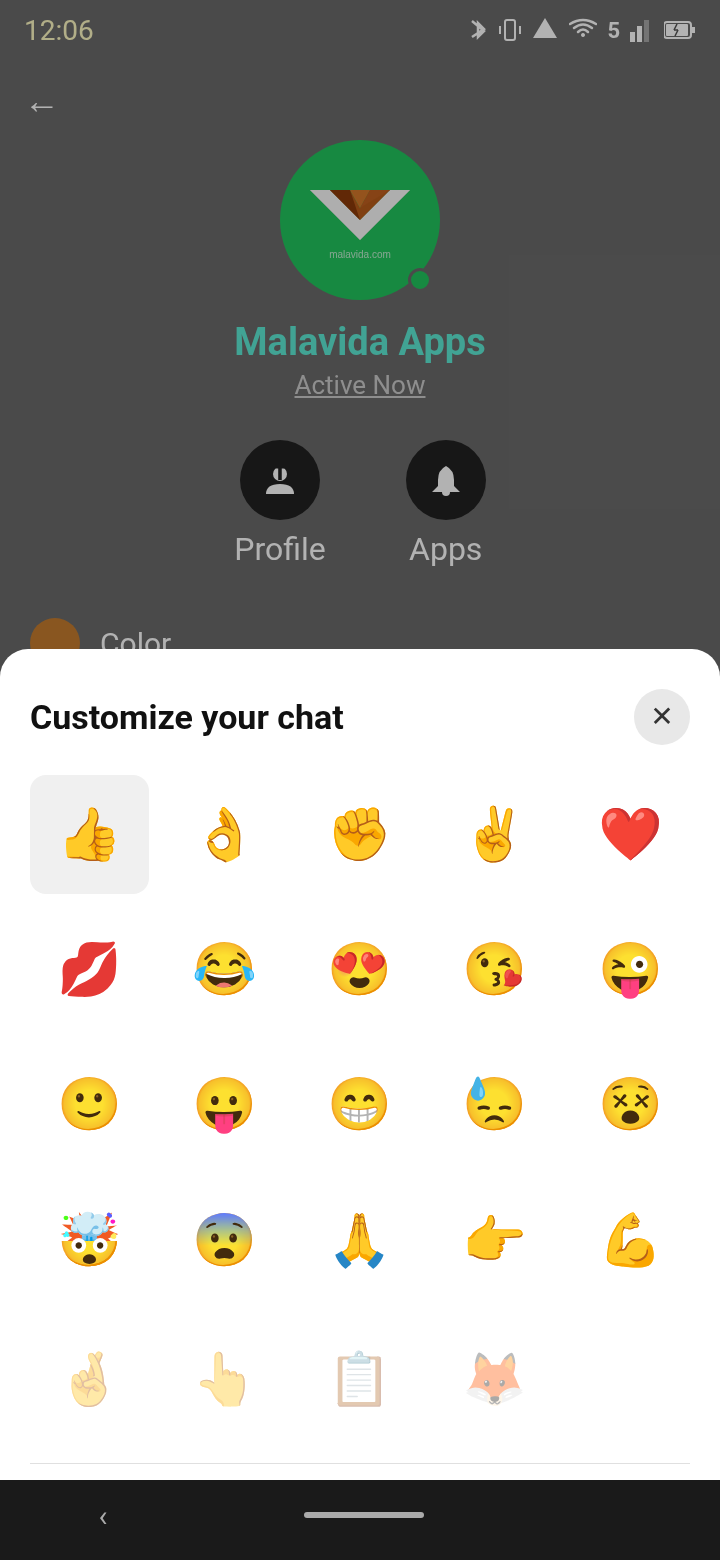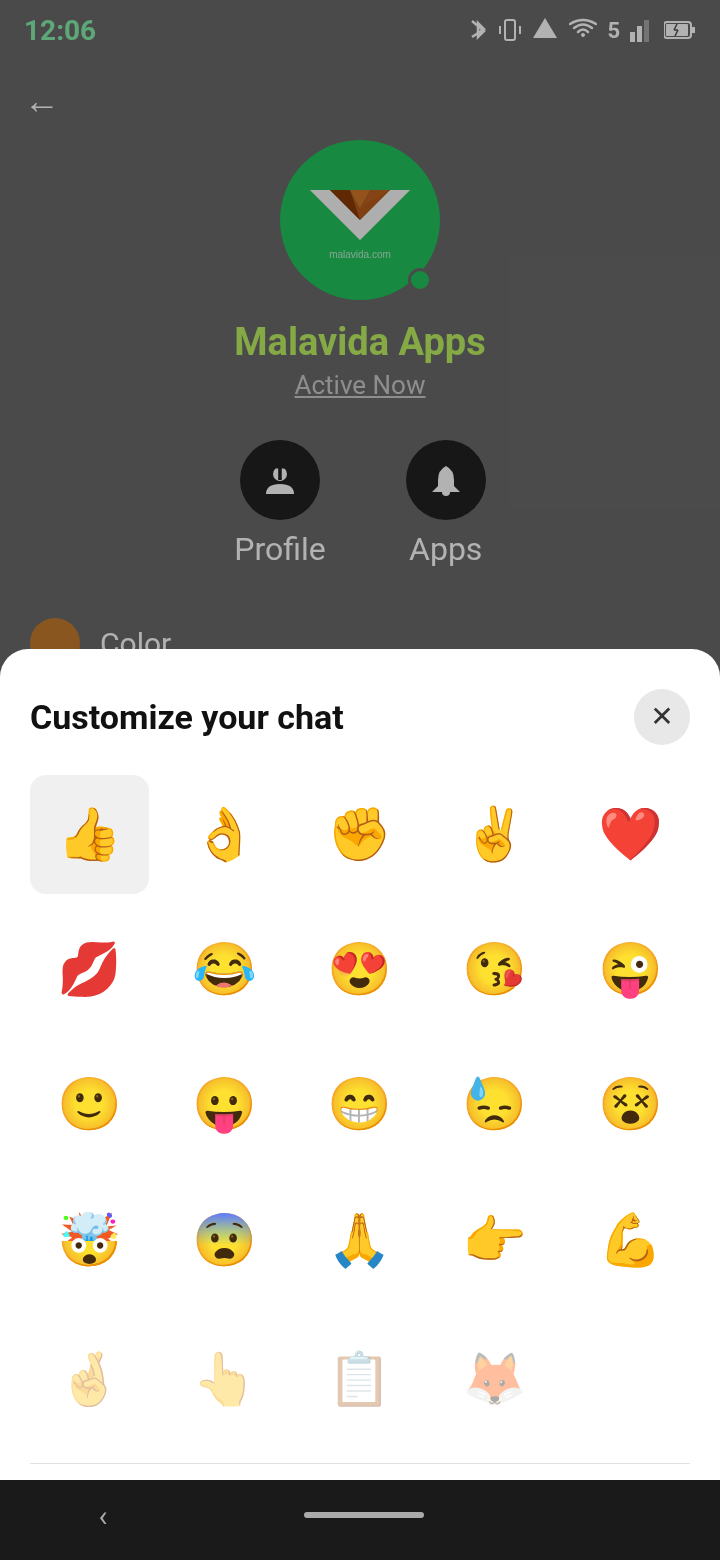--- a/index.html
+++ b/index.html
@@ -17,23 +17,23 @@
     .status-bar {
       width: 100%;
       height: 60px;
       background: #6b6b6b;
       display: flex;
       align-items: center;
       justify-content: space-between;
       padding: 0 24px;
     }
     .status-time {
-      color: #86efac;
+      color: #fef9c3;
       font-size: 28px;
-      font-weight: 700;
+      font-weight: 400;
     }
     .status-icons {
       display: flex;
       align-items: center;
       gap: 10px;
       color: #fff;
       font-size: 22px;
     }
 
     
@@ -74,21 +74,21 @@
       bottom: 8px;
       right: 8px;
       width: 24px;
       height: 24px;
       border-radius: 50%;
       background: #22c55e;
       border: 3px solid #6b6b6b;
     }
 
     .profile-name {
-      color: #bef264;
+      color: #5eead4;
       font-size: 38px;
       font-weight: 700;
       margin-top: 20px;
     }
     .profile-status {
       color: #ccc;
       font-size: 26px;
       margin-top: 6px;
       text-decoration: underline;
     }

